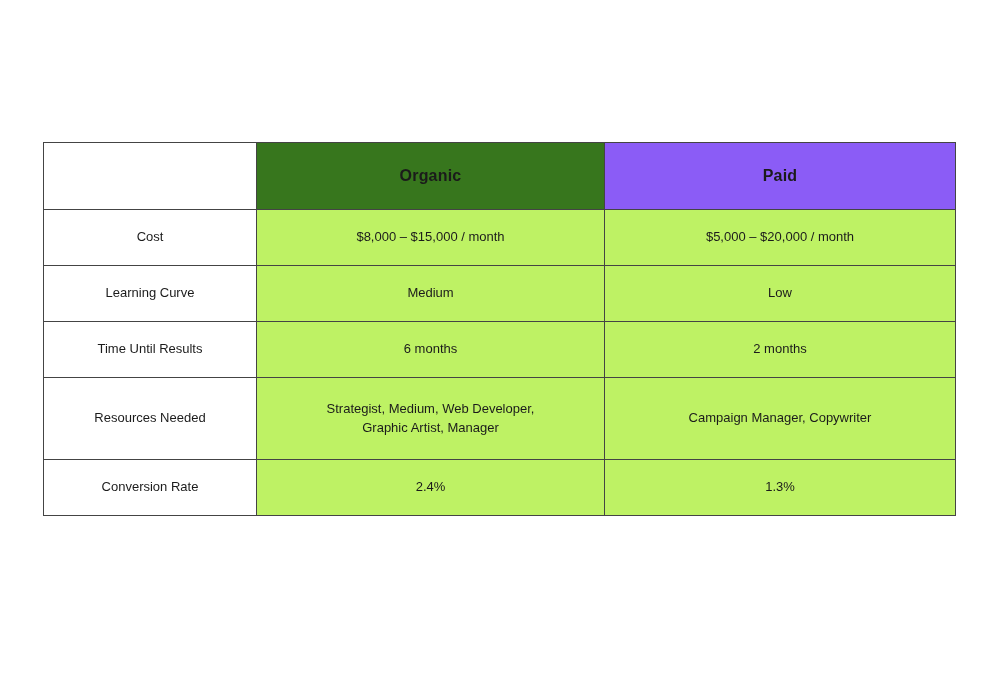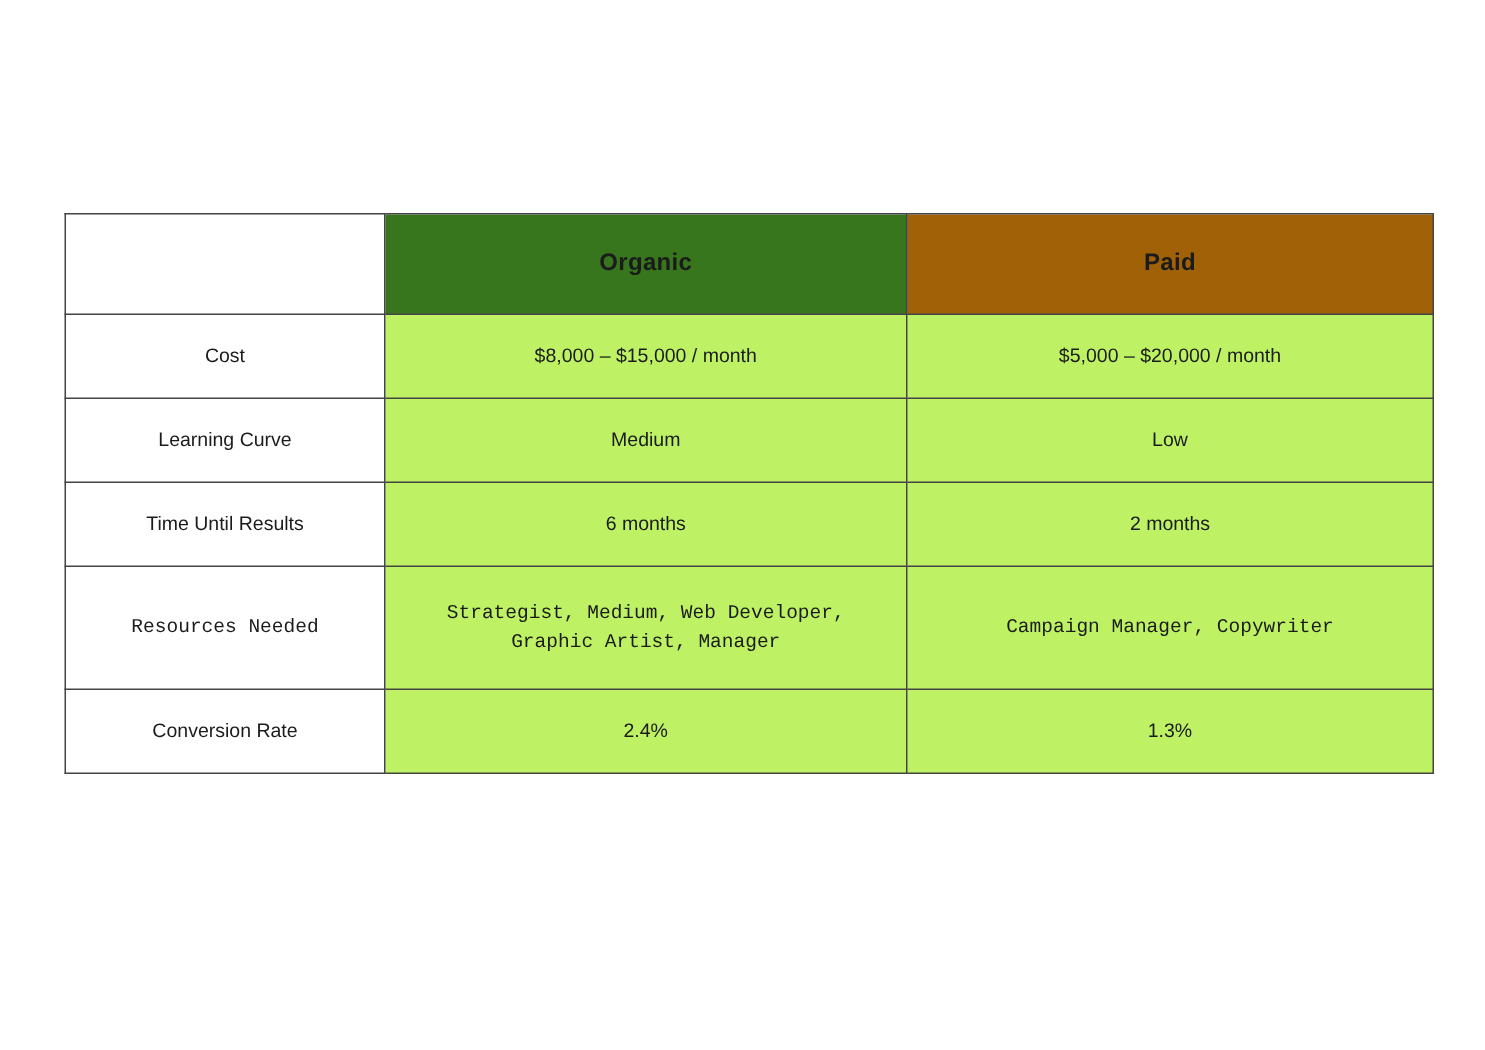--- a/index.html
+++ b/index.html
@@ -56,40 +56,40 @@
   }
   .head-blank {
     background: #ffffff;
     border-color: #9a9a9a;
   }
   .head-organic {
     background: #37761d;
     color: #ffffff;
   }
   .head-paid {
-    background: #a16207;
+    background: #8b5cf6;
     color: #ffffff;
   }
 
   
   .row-label {
     background: #ffffff;
     font-weight: bold;
     font-size: 15.5px;
     color: #111111;
   }
   .cell-organic {
     background: #bef264;
   }
   .cell-paid {
     background: #bef264;
   }
 
   tbody tr { height: 56px; }
-  tbody tr.tall-row { height: 82px; font-family: Liberation Mono, monospace; }
+  tbody tr.tall-row { height: 82px; }
 </style>
 </head>
 <body>
 
 <div class="page">
 
   <table class="comparison-table">
     <colgroup>
       <col class="col-label">
       <col class="col-organic">

